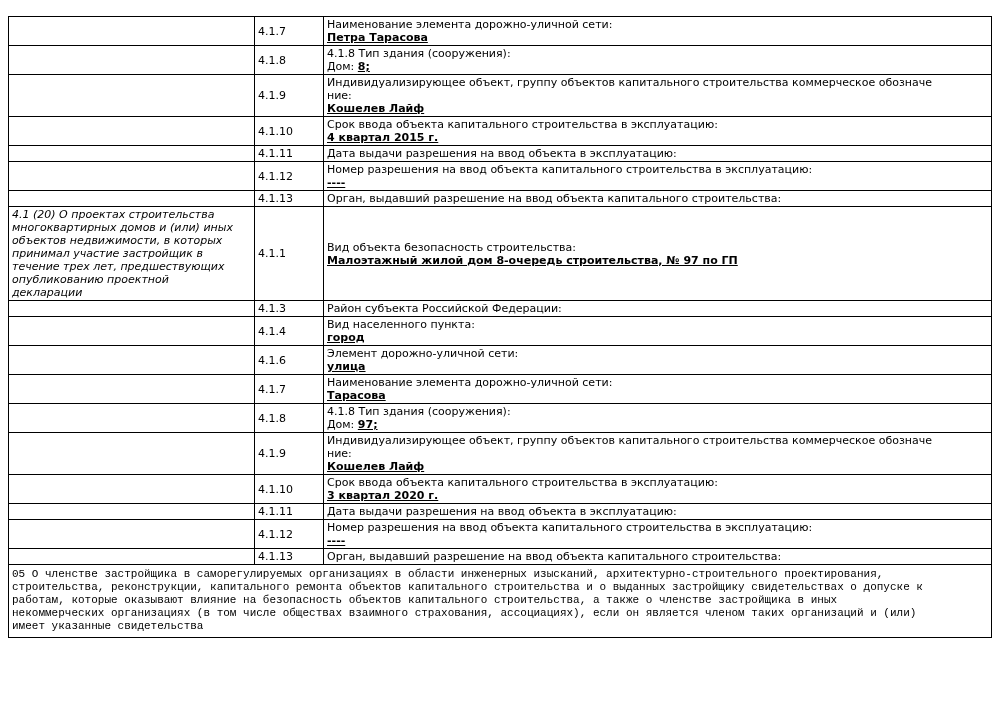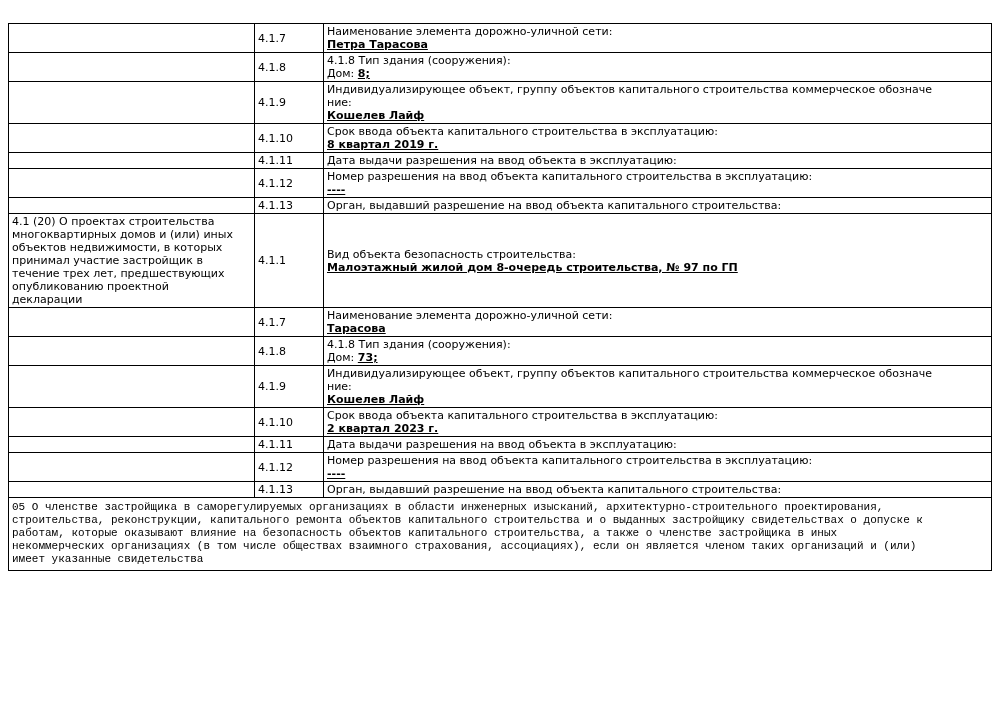--- a/index.html
+++ b/index.html
@@ -9,40 +9,41 @@
   }
   body {
     width: 1000px;
     height: 707px;
     overflow: hidden;
     font-family: "DejaVu Sans", "Liberation Sans", sans-serif;
     font-size: 11px;
     color: #000000;
   }
   .page {
-    padding: 23px 0 0 8px;
+    padding: 16px 0 0 8px;
   }
   table.decl-table {
     border-collapse: collapse;
     table-layout: fixed;
     width: 983px;
   }
   col.c-desc { width: 246px; }
   col.c-code { width: 69px; }
   col.c-content { width: 668px; }
   td {
     border: 1px solid #000000;
     padding: 1px 3px 1px 3px;
     vertical-align: middle;
     line-height: 13px;
     overflow: hidden;
   }
   td.desc {
     vertical-align: top;
     white-space: pre-line;
+    font-style: italic;
   }
   td.code {
     vertical-align: middle;
   }
   td.content .line {
     min-height: 13px;
     white-space: nowrap;
   }
   td.content b, td.desc b {
     font-weight: bold;
@@ -90,21 +91,21 @@
             <div class="line"><span>Индивидуализирующее объект, группу объектов капитального строительства коммерческое обозначе</span></div>
             <div class="line"><span>ние:</span></div>
             <div class="line"><b>Кошелев Лайф</b></div>
           </td>
         </tr>
         <tr>
           <td class="desc"></td>
           <td class="code">4.1.10</td>
           <td class="content">
             <div class="line"><span>Срок ввода объекта капитального строительства в эксплуатацию:</span></div>
-            <div class="line"><b>8 квартал 2019 г.</b></div>
+            <div class="line"><b>4 квартал 2015 г.</b></div>
           </td>
         </tr>
         <tr>
           <td class="desc"></td>
           <td class="code">4.1.11</td>
           <td class="content">
             <div class="line"><span>Дата выдачи разрешения на ввод объекта в эксплуатацию:</span></div>
           </td>
         </tr>
         <tr>
@@ -131,49 +132,72 @@
 опубликованию проектной
 декларации</td>
           <td class="code">4.1.1</td>
           <td class="content">
             <div class="line"><span>Вид объекта безопасность строительства:</span></div>
             <div class="line"><b>Малоэтажный жилой дом 8-очередь строительства, № 97 по ГП</b></div>
           </td>
         </tr>
         <tr>
           <td class="desc"></td>
+          <td class="code">4.1.3</td>
+          <td class="content">
+            <div class="line"><span>Район субъекта Российской Федерации:</span></div>
+          </td>
+        </tr>
+        <tr>
+          <td class="desc"></td>
+          <td class="code">4.1.4</td>
+          <td class="content">
+            <div class="line"><span>Вид населенного пункта:</span></div>
+            <div class="line"><b>город</b></div>
+          </td>
+        </tr>
+        <tr>
+          <td class="desc"></td>
+          <td class="code">4.1.6</td>
+          <td class="content">
+            <div class="line"><span>Элемент дорожно-уличной сети:</span></div>
+            <div class="line"><b>улица</b></div>
+          </td>
+        </tr>
+        <tr>
+          <td class="desc"></td>
           <td class="code">4.1.7</td>
           <td class="content">
             <div class="line"><span>Наименование элемента дорожно-уличной сети:</span></div>
             <div class="line"><b>Тарасова</b></div>
           </td>
         </tr>
         <tr>
           <td class="desc"></td>
           <td class="code">4.1.8</td>
           <td class="content">
             <div class="line"><span>4.1.8 Тип здания (сооружения):</span></div>
-            <div class="line"><span>Дом: </span><b>73;</b></div>
+            <div class="line"><span>Дом: </span><b>97;</b></div>
           </td>
         </tr>
         <tr>
           <td class="desc"></td>
           <td class="code">4.1.9</td>
           <td class="content">
             <div class="line"><span>Индивидуализирующее объект, группу объектов капитального строительства коммерческое обозначе</span></div>
             <div class="line"><span>ние:</span></div>
             <div class="line"><b>Кошелев Лайф</b></div>
           </td>
         </tr>
         <tr>
           <td class="desc"></td>
           <td class="code">4.1.10</td>
           <td class="content">
             <div class="line"><span>Срок ввода объекта капитального строительства в эксплуатацию:</span></div>
-            <div class="line"><b>2 квартал 2023 г.</b></div>
+            <div class="line"><b>3 квартал 2020 г.</b></div>
           </td>
         </tr>
         <tr>
           <td class="desc"></td>
           <td class="code">4.1.11</td>
           <td class="content">
             <div class="line"><span>Дата выдачи разрешения на ввод объекта в эксплуатацию:</span></div>
           </td>
         </tr>
         <tr>

